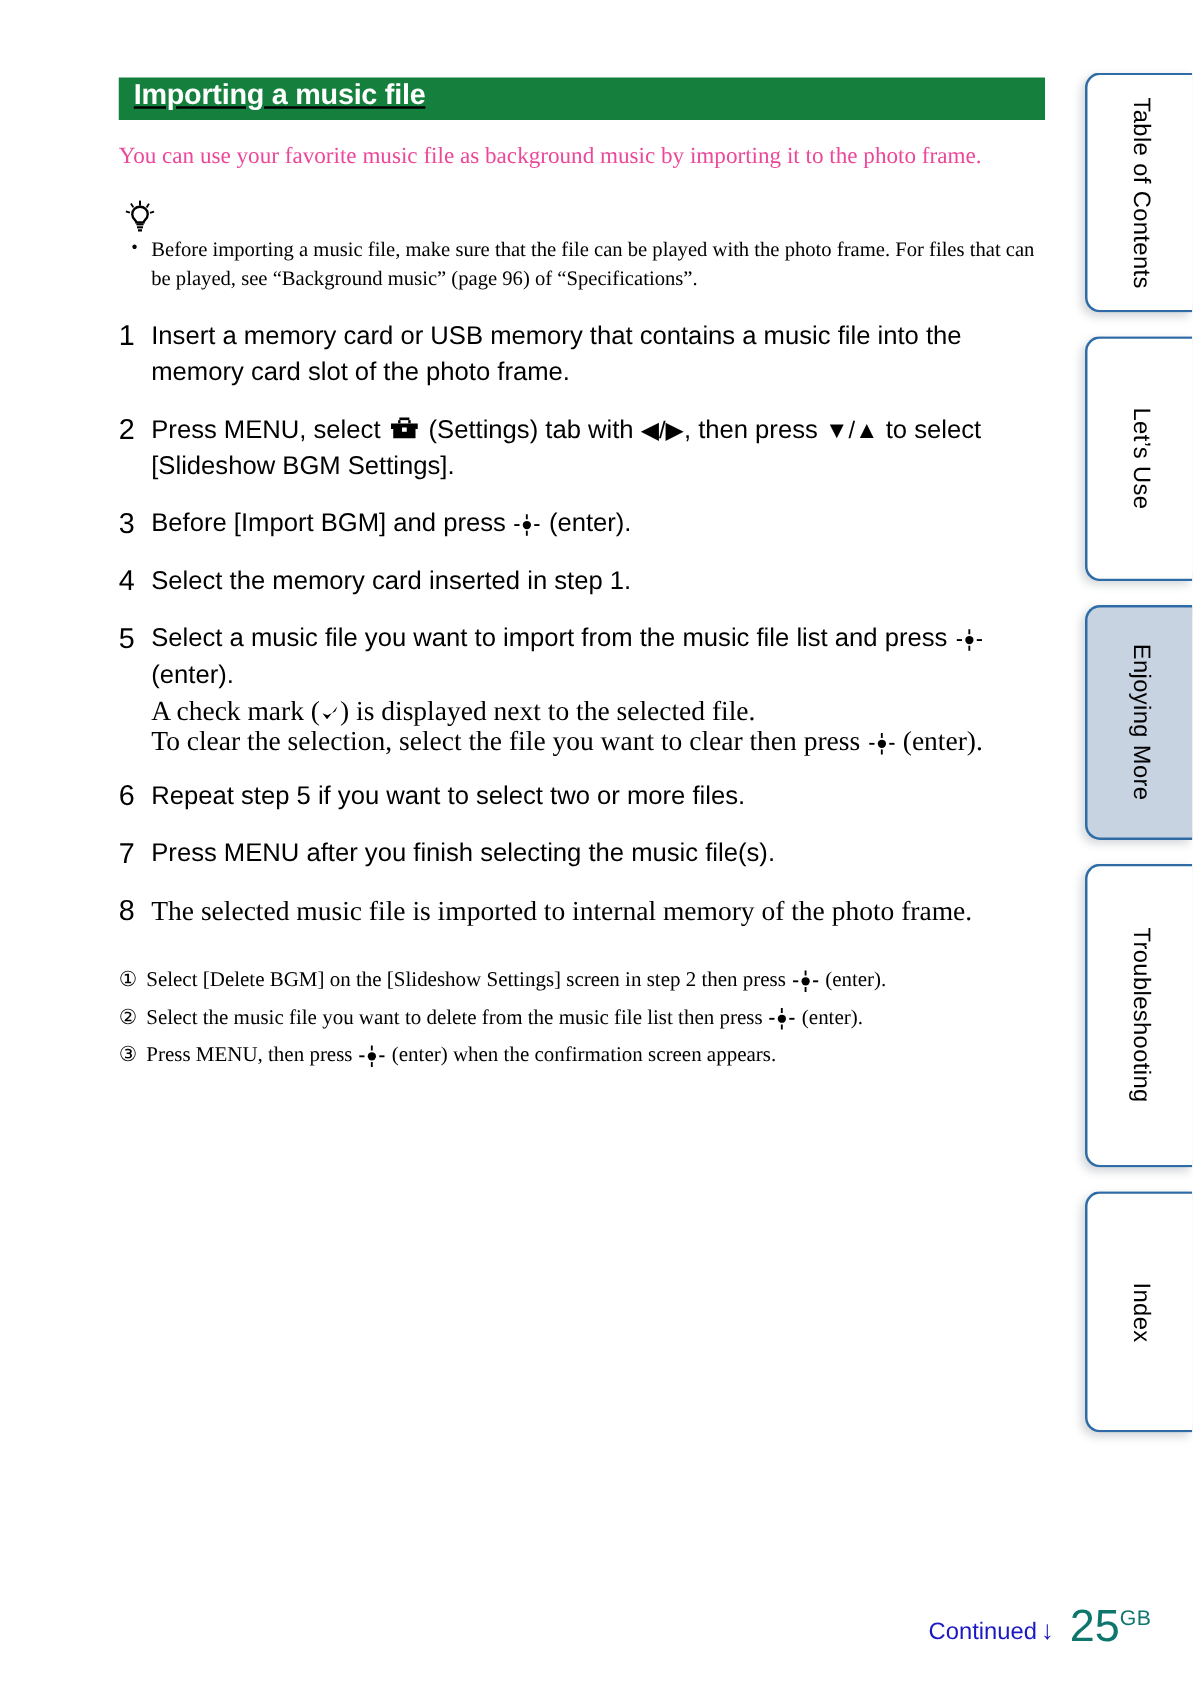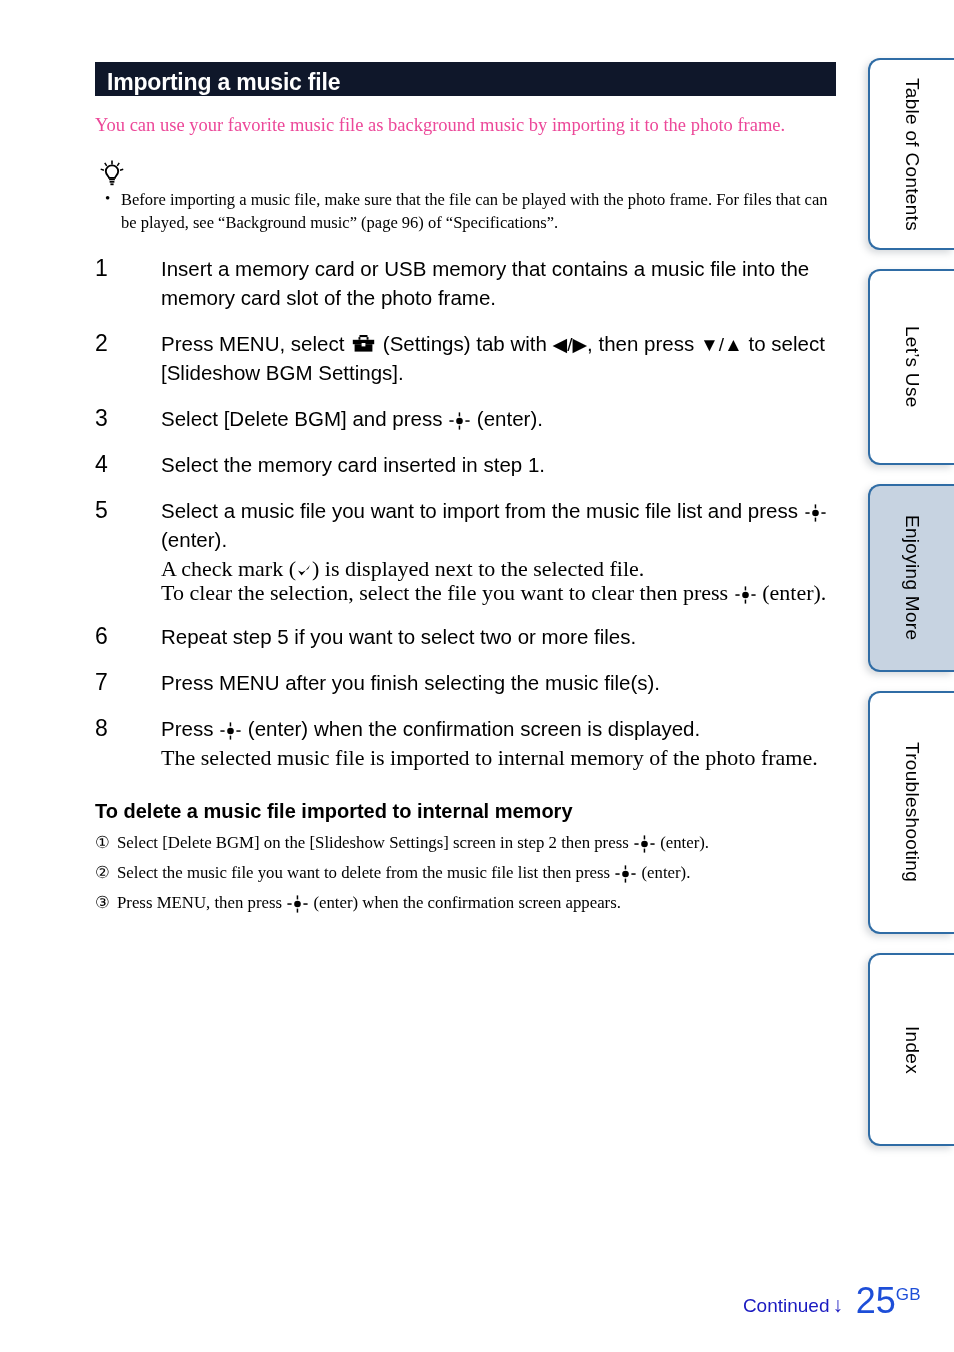--- a/index.html
+++ b/index.html
@@ -13,26 +13,27 @@
     overflow: hidden;
   }
 
   
   .page { position: absolute; left: 0; top: 0; width: 954px; height: 1352px; }
 
   .content { position: absolute; left: 95px; top: 62px; width: 745px; }
 
   
   .title-bar {
-    background: #0f172a;
+    background: #15803d;
     height: 34px;
     width: 741px;
     display: flex;
-    align-items: flex-end;
+    align-items: flex-start;
     padding-left: 12px;
+    text-decoration: underline;
   }
   .title-bar .title-text {
     font-family: "Liberation Sans", sans-serif;
     font-weight: bold;
     font-size: 23px;
     color: #ffffff;
     letter-spacing: -0.2px;
   }
 
   
@@ -76,21 +77,21 @@
     margin-bottom: 17px;
   }
   .step-num {
     font-family: "Liberation Sans", sans-serif;
     font-size: 23px;
     line-height: 29px;
     width: 26px;
     flex: 0 0 26px;
     color: #000;
   }
-  .step-body { flex: 1; margin-left: 40px; }
+  .step-body { flex: 1; }
   .step-text {
     font-family: "Liberation Sans", sans-serif;
     font-size: 20.5px;
     line-height: 29px;
     color: #000;
     width: 712px;
   }
   .step-sub {
     font-family: "Liberation Serif", serif;
     font-size: 22px;
@@ -181,21 +182,21 @@
     font-size: 19px;
     color: #1a1ac0;
     position: absolute;
     right: 78px;
     bottom: 2px;
   }
   .cont-arrow { font-size: 21px; font-weight: bold; margin-left: 3px; }
   .pageno {
     font-family: "Liberation Sans", sans-serif;
     font-size: 36px;
-    color: #1d4ed8;
+    color: #0f766e;
     line-height: 36px;
   }
   .pageno .gb {
     font-size: 17px;
     vertical-align: 13px;
     letter-spacing: 0.3px;
   }
 </style>
 </head>
 <body>
@@ -256,21 +257,21 @@
             <span class="arrow-ico">▼/▲</span>
             <span>to select [Slideshow BGM Settings].</span>
           </div>
         </div>
       </div>
 
       <div class="step">
         <div class="step-num">3</div>
         <div class="step-body">
           <div class="step-text">
-            <span>Select [Delete BGM] and press</span>
+            <span>Before [Import BGM] and press</span>
             <svg class="glyph enter-ico" viewBox="0 0 21 18">
               <circle cx="10.5" cy="9" r="3.3" fill="#000"></circle>
               <rect x="9.7" y="0.4" width="1.5" height="4.0" fill="#000"></rect>
               <rect x="9.7" y="13.6" width="1.5" height="4.0" fill="#000"></rect>
               <rect x="0.4" y="8.3" width="4.2" height="1.5" fill="#000"></rect>
               <rect x="16.4" y="8.3" width="4.2" height="1.5" fill="#000"></rect>
             </svg>
             <span>(enter).</span>
           </div>
         </div>
@@ -324,39 +325,27 @@
       <div class="step">
         <div class="step-num">7</div>
         <div class="step-body">
           <div class="step-text">Press MENU after you finish selecting the music file(s).</div>
         </div>
       </div>
 
       <div class="step">
         <div class="step-num">8</div>
         <div class="step-body">
-          <div class="step-text">
-            <span>Press</span>
-            <svg class="glyph enter-ico" viewBox="0 0 21 18">
-              <circle cx="10.5" cy="9" r="3.3" fill="#000"></circle>
-              <rect x="9.7" y="0.4" width="1.5" height="4.0" fill="#000"></rect>
-              <rect x="9.7" y="13.6" width="1.5" height="4.0" fill="#000"></rect>
-              <rect x="0.4" y="8.3" width="4.2" height="1.5" fill="#000"></rect>
-              <rect x="16.4" y="8.3" width="4.2" height="1.5" fill="#000"></rect>
-            </svg>
-            <span>(enter) when the confirmation screen is displayed.</span>
-          </div>
           <div class="step-sub">The selected music file is imported to internal memory of the photo frame.</div>
         </div>
       </div>
 
     </div>
 
     <div class="section">
-      <div class="section-head">To delete a music file imported to internal memory</div>
       <ul class="clist">
 
         <li>
           <span class="cnum">①</span>
           <span class="ctext">
             <span>Select [Delete BGM] on the [Slideshow Settings] screen in step 2 then press</span>
             <svg class="glyph enter-ico" viewBox="0 0 21 18">
               <circle cx="10.5" cy="9" r="3.3" fill="#000"></circle>
               <rect x="9.7" y="0.4" width="1.5" height="4.0" fill="#000"></rect>
               <rect x="9.7" y="13.6" width="1.5" height="4.0" fill="#000"></rect>

